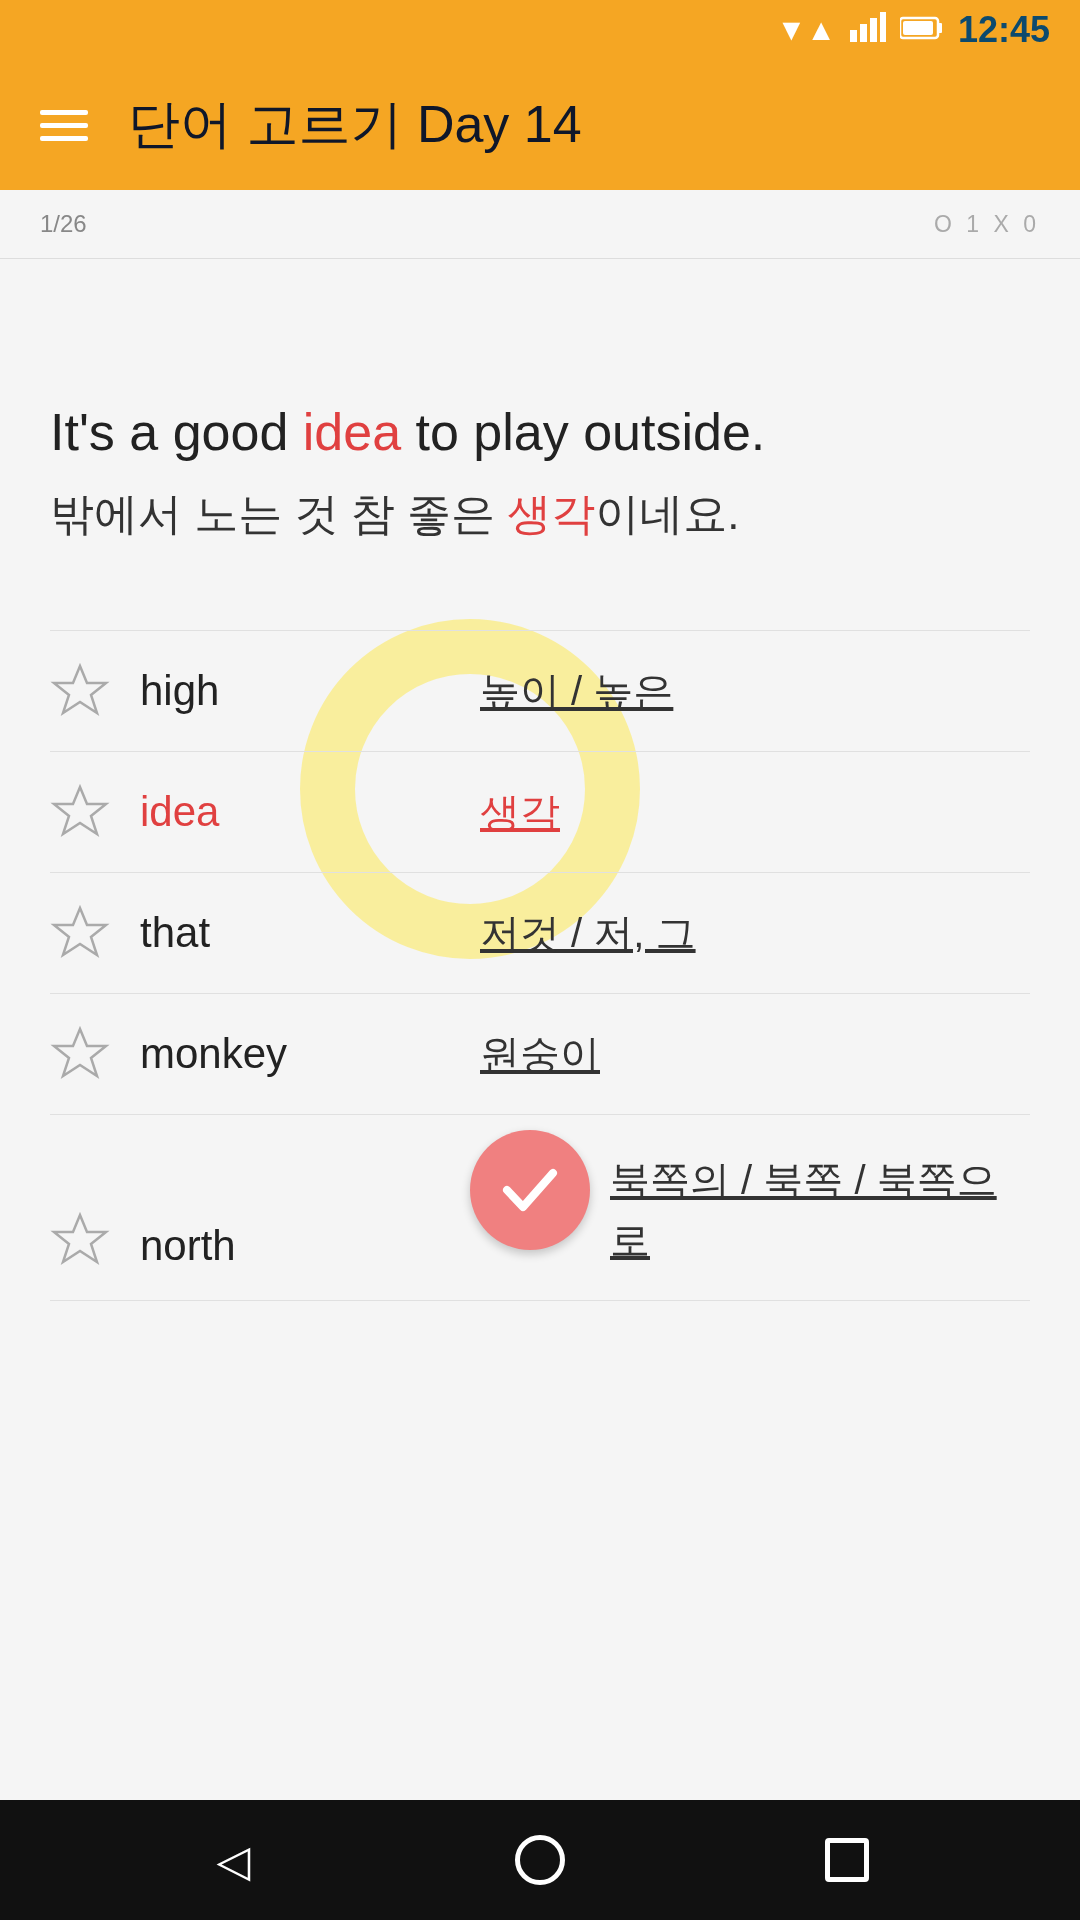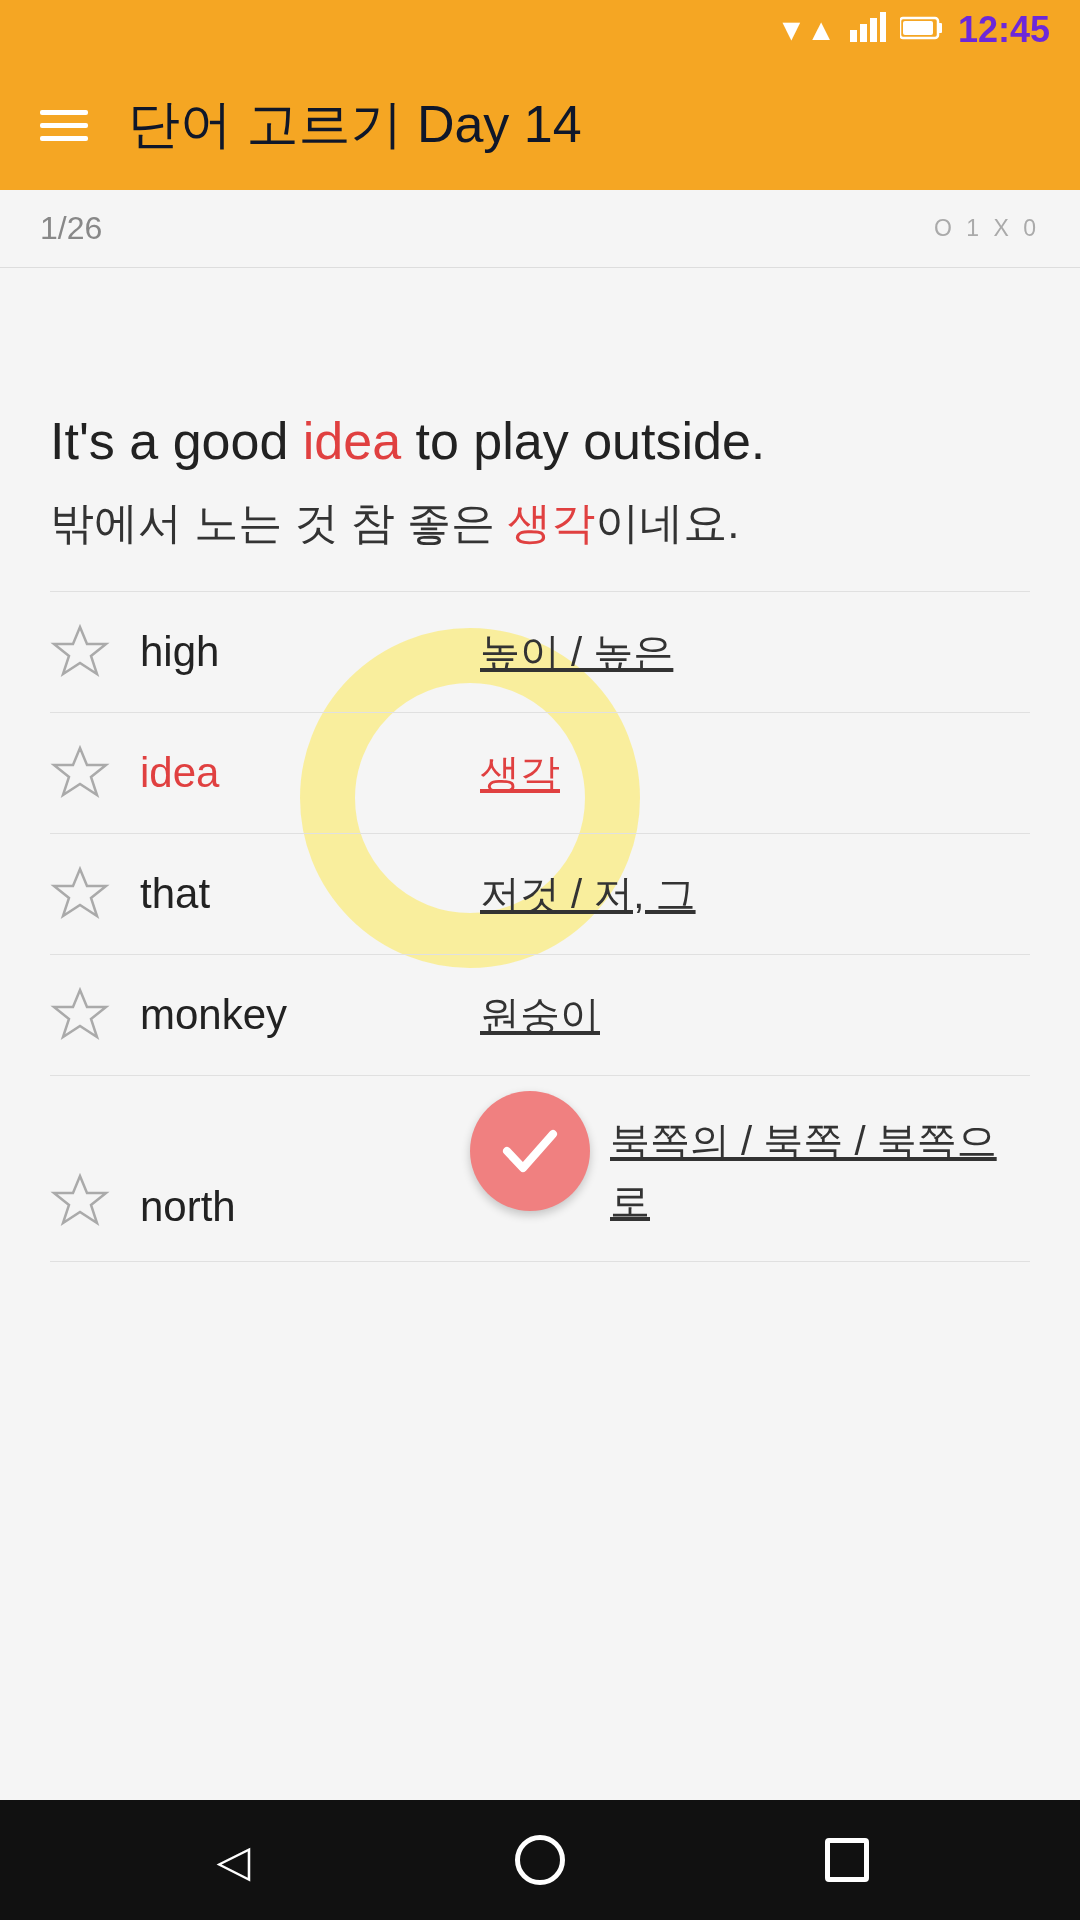--- a/index.html
+++ b/index.html
@@ -23,21 +23,21 @@
       justify-content: flex-end;
       padding: 0 30px;
       gap: 18px;
     }
     .status-icons {
       display: flex;
       align-items: center;
       gap: 14px;
     }
     .status-time {
-      color: #6d28d9;
+      color: #0c4a6e;
       font-size: 36px;
       font-weight: bold;
     }
 
     
     .app-bar {
       background: #F5A623;
       height: 130px;
       display: flex;
       align-items: center;
@@ -67,42 +67,42 @@
     .score-bar {
       background: #f5f5f5;
       padding: 20px 40px;
       display: flex;
       justify-content: space-between;
       align-items: center;
       border-bottom: 1px solid #ddd;
     }
     .score-progress {
       color: #888;
-      font-size: 32px;
+      font-size: 24px;
     }
     .score-ox {
       color: #aaa;
       font-size: 23px;
       letter-spacing: 4px;
     }
 
     
     .main-content {
       flex: 1;
       background: #f5f5f5;
       display: flex;
       flex-direction: column;
       padding: 60px 50px 0 50px;
       position: relative;
     }
 
     
     .sentence-area {
       margin-top: 80px;
-      margin-bottom: 28px;
+      margin-bottom: 76px;
     }
     .sentence-en {
       font-size: 52px;
       color: #222;
       line-height: 1.3;
       margin-bottom: 16px;
     }
     .sentence-en .highlight-word {
       color: #e04040;
     }

